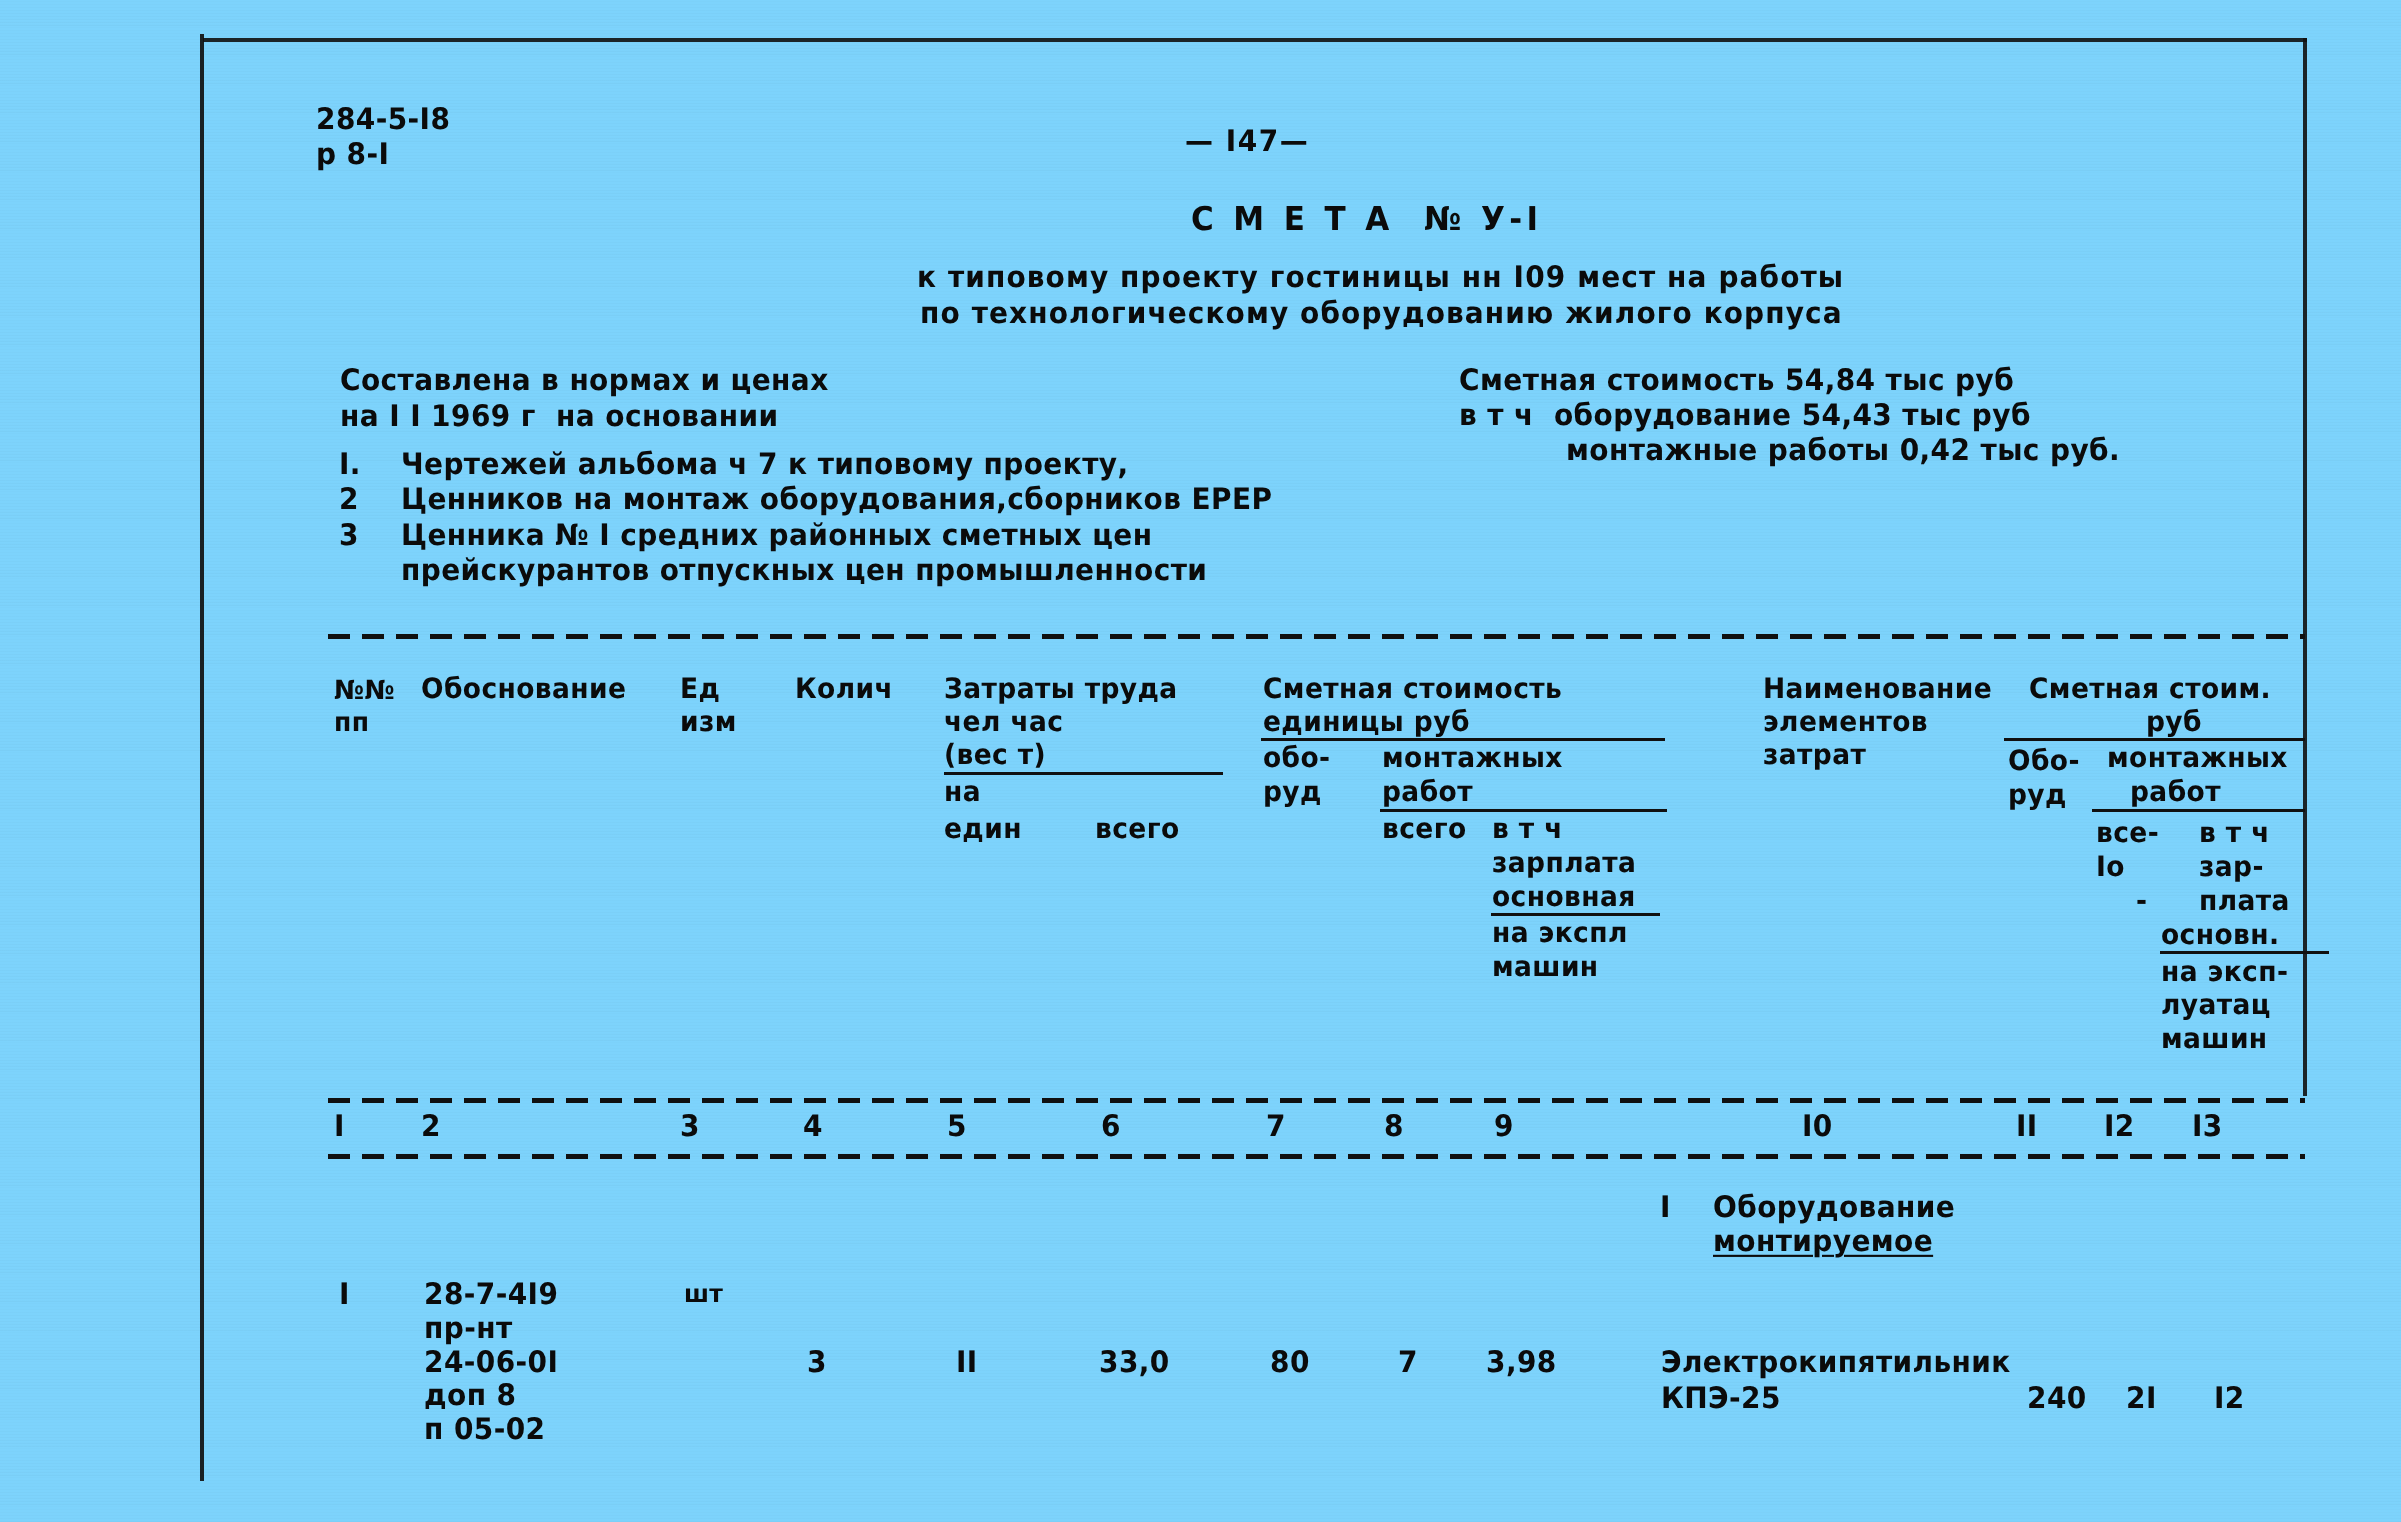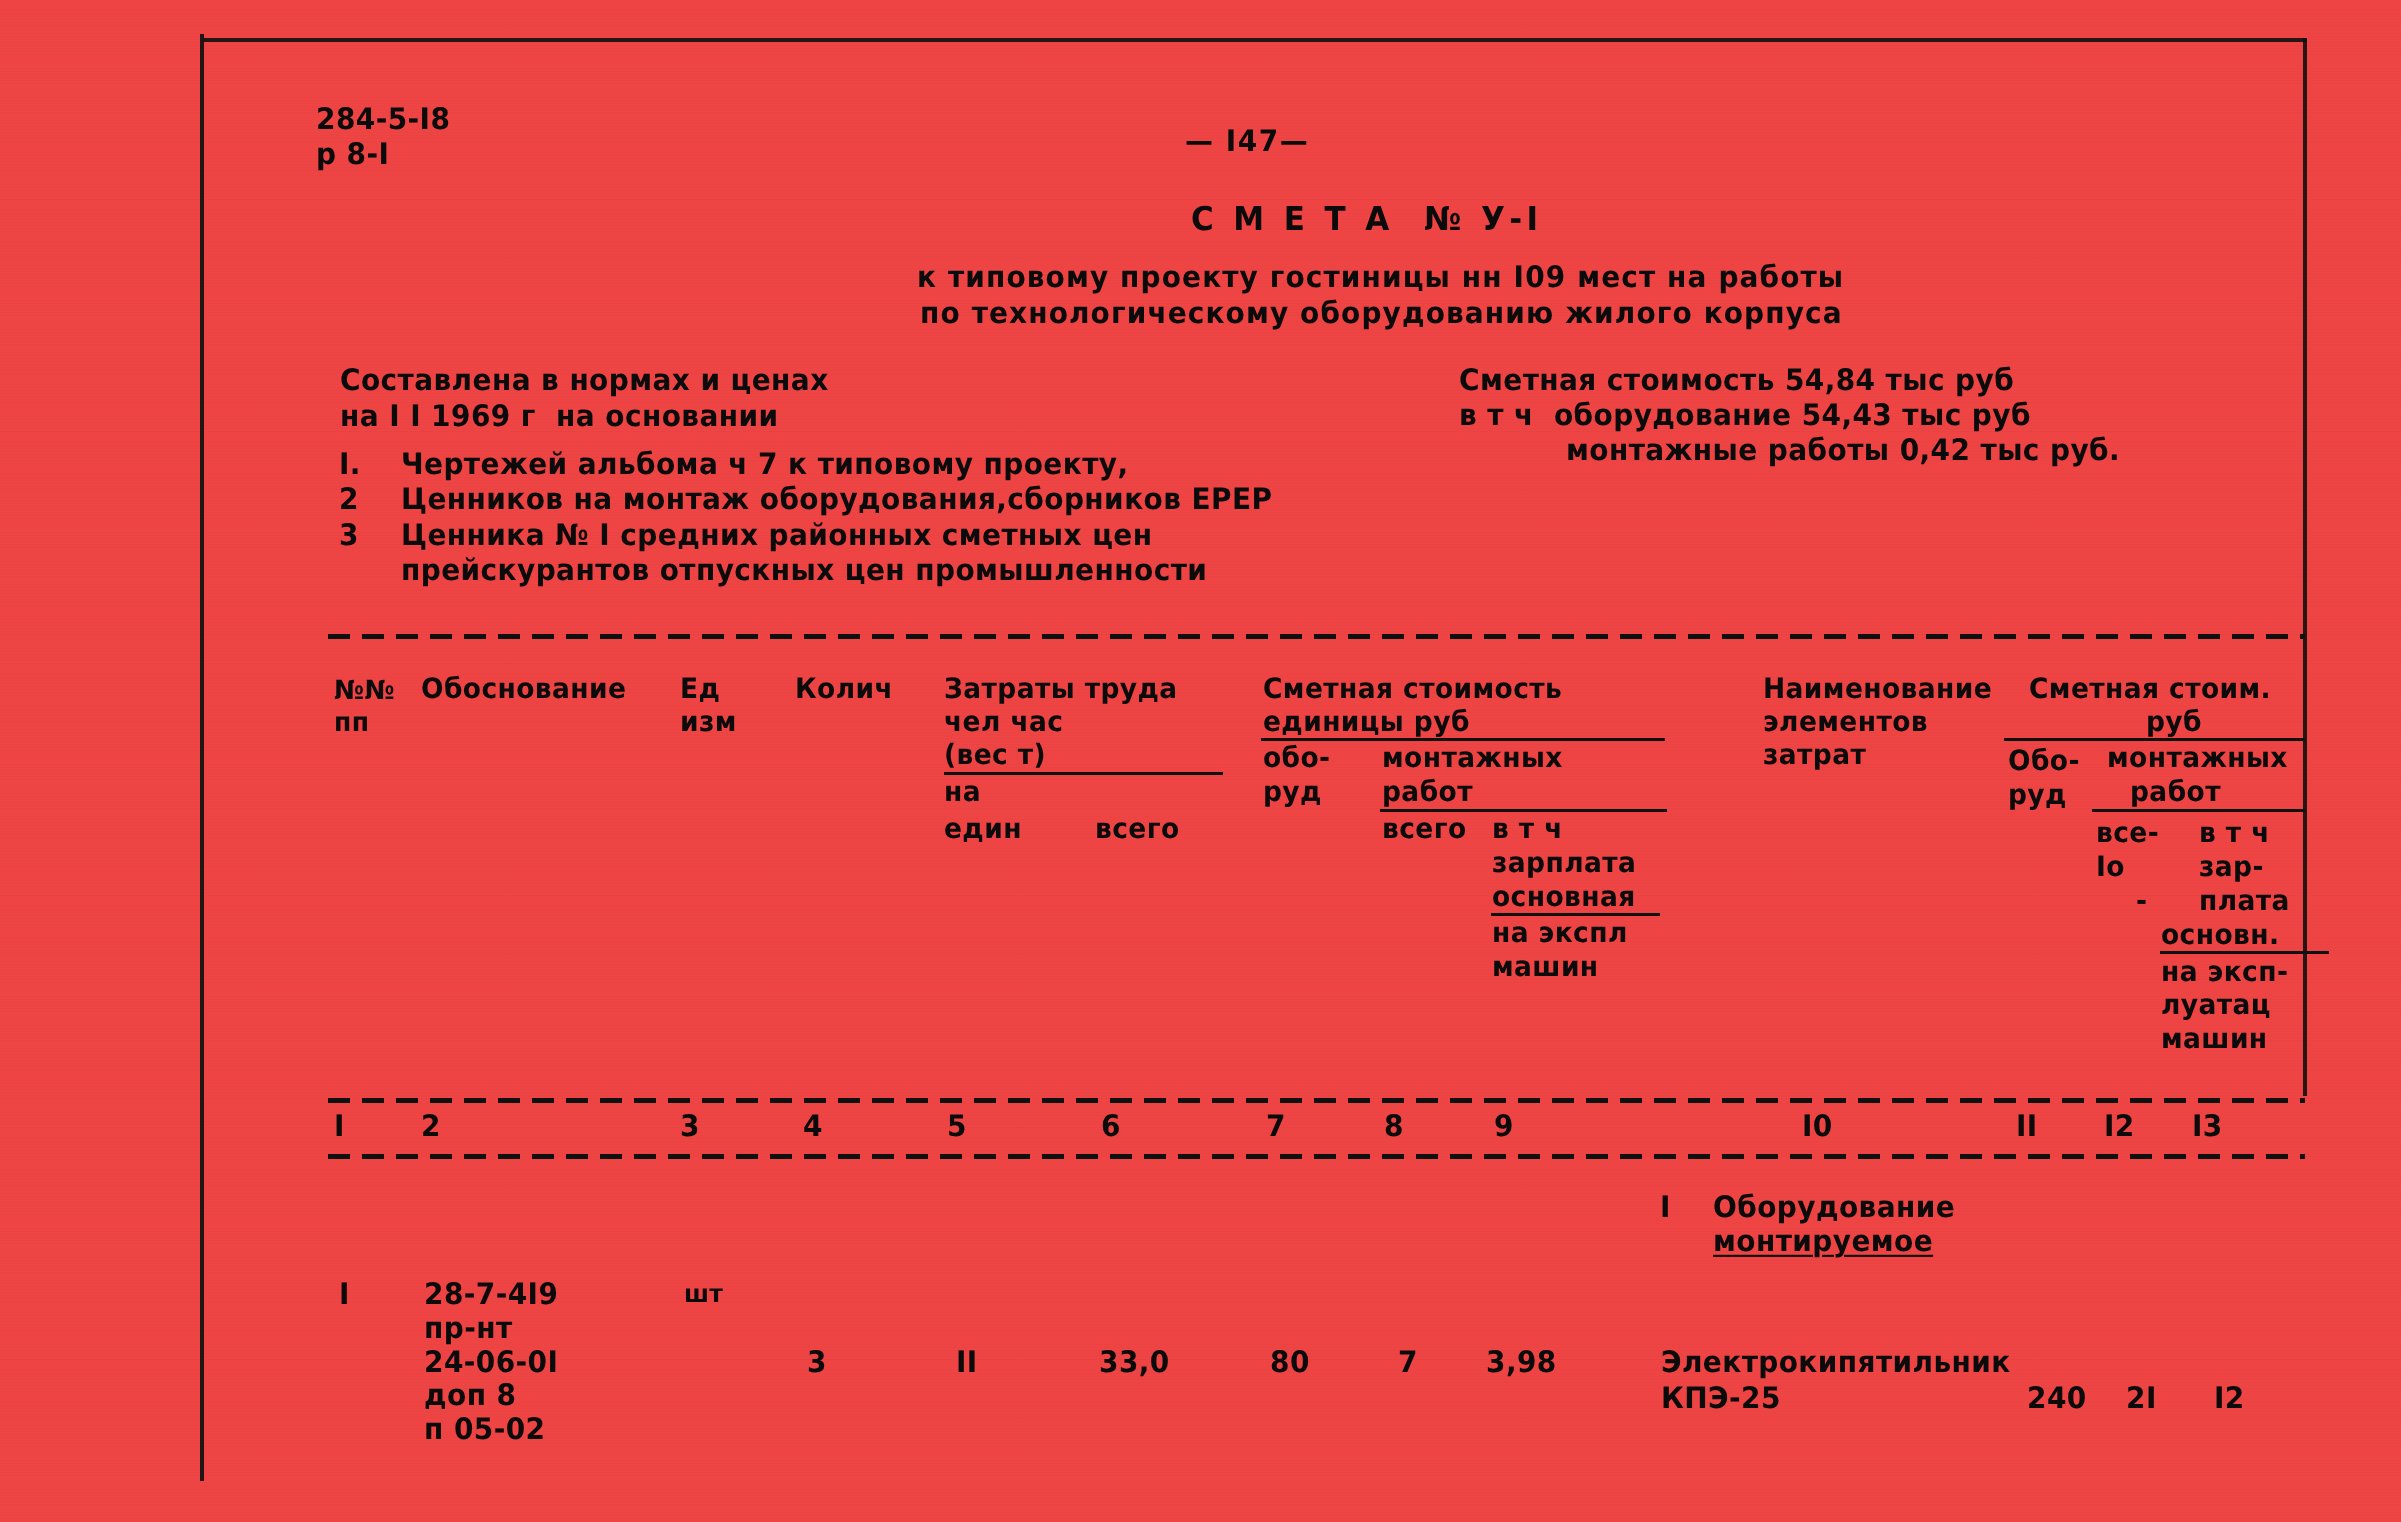--- a/index.html
+++ b/index.html
@@ -7,21 +7,21 @@
     padding: 0;
     background: #ffffff;
   }
   body {
     font-family: "DejaVu Sans", sans-serif;
   }
   #page {
     position: relative;
     width: 2401px;
     height: 1522px;
-    background: #ef4444;
+    background: #7dd3fc;
     overflow: hidden;
   }
   
   .t {
     position: absolute;
     font-family: "DejaVu Sans", sans-serif;
     font-weight: bold;
     color: #0b0b0b;
     white-space: pre;
     letter-spacing: 0.4px;

